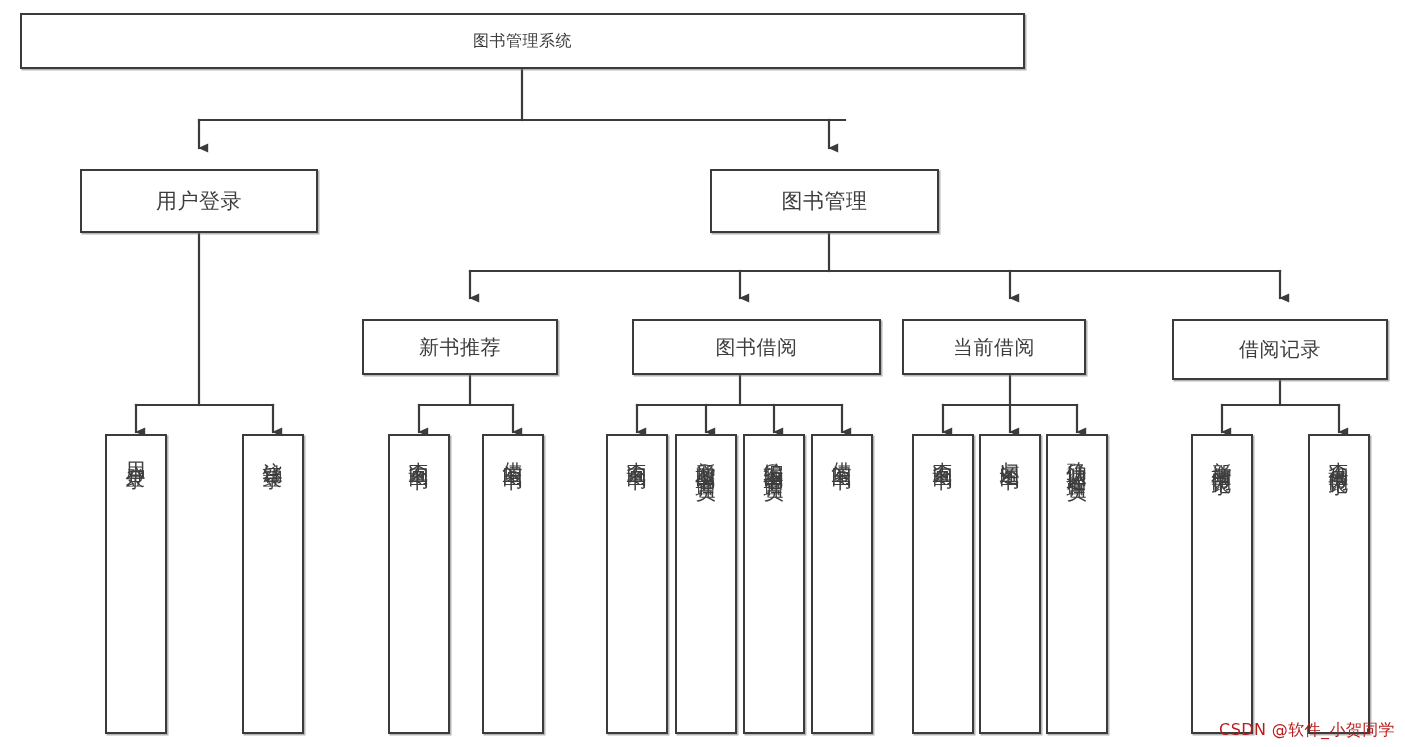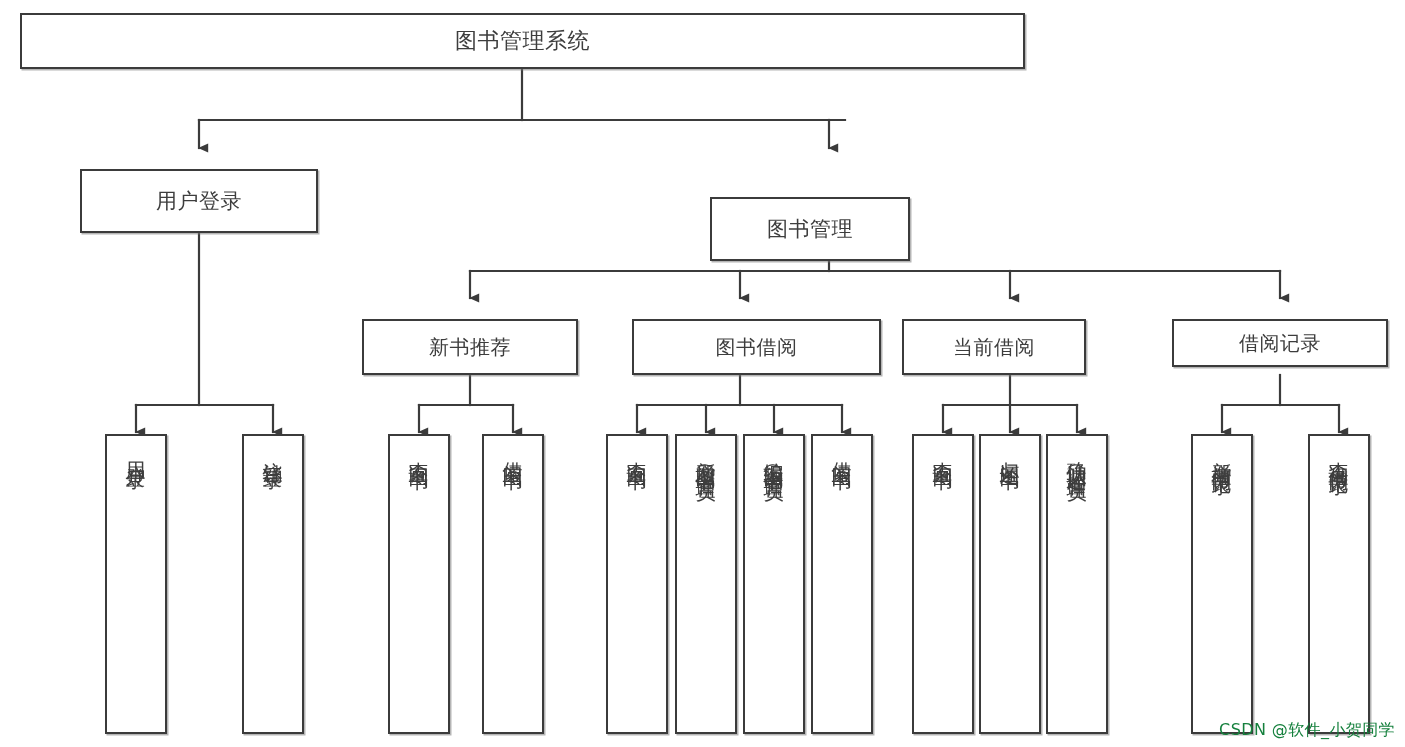--- a/index.html
+++ b/index.html
@@ -36,42 +36,42 @@
     justify-content: center;
     color: #3d3d3d;
   }
   .node-label {
     font-size: 21px;
     line-height: 1.15;
     letter-spacing: 0.5px;
     white-space: nowrap;
     color: #3d3d3d;
   }
-  .node-box.level-1 .node-label { font-size: 22px; }
+  .node-box.level-1 .node-label { font-size: 16px; }
   .node-box.level-2 .node-label { font-size: 21px; }
   .node-box.level-3 .node-label { font-size: 20px; }
   .node-box.leaf {
     align-items: flex-start;
     justify-content: center;
     padding-top: 10px;
   }
   .node-box.leaf .node-label {
     writing-mode: vertical-rl;
     text-orientation: upright;
     font-size: 20px;
     letter-spacing: 3px;
     line-height: 1;
     white-space: nowrap;
   }
   .watermark {
     position: absolute;
     right: 10px;
     bottom: 6px;
     font-size: 16px;
-    color: #15803d;
+    color: #b91c1c;
     white-space: nowrap;
     letter-spacing: 0.4px;
     user-select: none;
   }
 </style>
 </head>
 <body>
 
 <div id="diagram-root">
 
@@ -126,34 +126,34 @@
     </g>
   </svg>
 
   <div class="node-box level-1" style="left:20px; top:13px; width:1005px; height:56px;">
     <span class="node-label">图书管理系统</span>
   </div>
 
   <div class="node-box level-2" style="left:80px; top:169px; width:238px; height:64px;">
     <span class="node-label">用户登录</span>
   </div>
-  <div class="node-box level-2" style="left:710px; top:169px; width:200px; height:64px;margin-top:28px;">
+  <div class="node-box level-2" style="left:710px; top:169px; width:229px; height:64px;">
     <span class="node-label">图书管理</span>
   </div>
 
-  <div class="node-box level-3" style="left:362px; top:319px; width:216px; height:56px;">
+  <div class="node-box level-3" style="left:362px; top:319px; width:196px; height:56px;">
     <span class="node-label">新书推荐</span>
   </div>
   <div class="node-box level-3" style="left:632px; top:319px; width:249px; height:56px;">
     <span class="node-label">图书借阅</span>
   </div>
   <div class="node-box level-3" style="left:902px; top:319px; width:184px; height:56px;">
     <span class="node-label">当前借阅</span>
   </div>
-  <div class="node-box level-3" style="left:1172px; top:319px; width:216px; height:48px;">
+  <div class="node-box level-3" style="left:1172px; top:319px; width:216px; height:61px;">
     <span class="node-label">借阅记录</span>
   </div>
 
   <div class="node-box leaf" style="left:105px; top:434px; width:62px; height:300px;">
     <span class="node-label">用户登录</span>
   </div>
   <div class="node-box leaf" style="left:242px; top:434px; width:62px; height:300px;">
     <span class="node-label">注销登录</span>
   </div>
 

